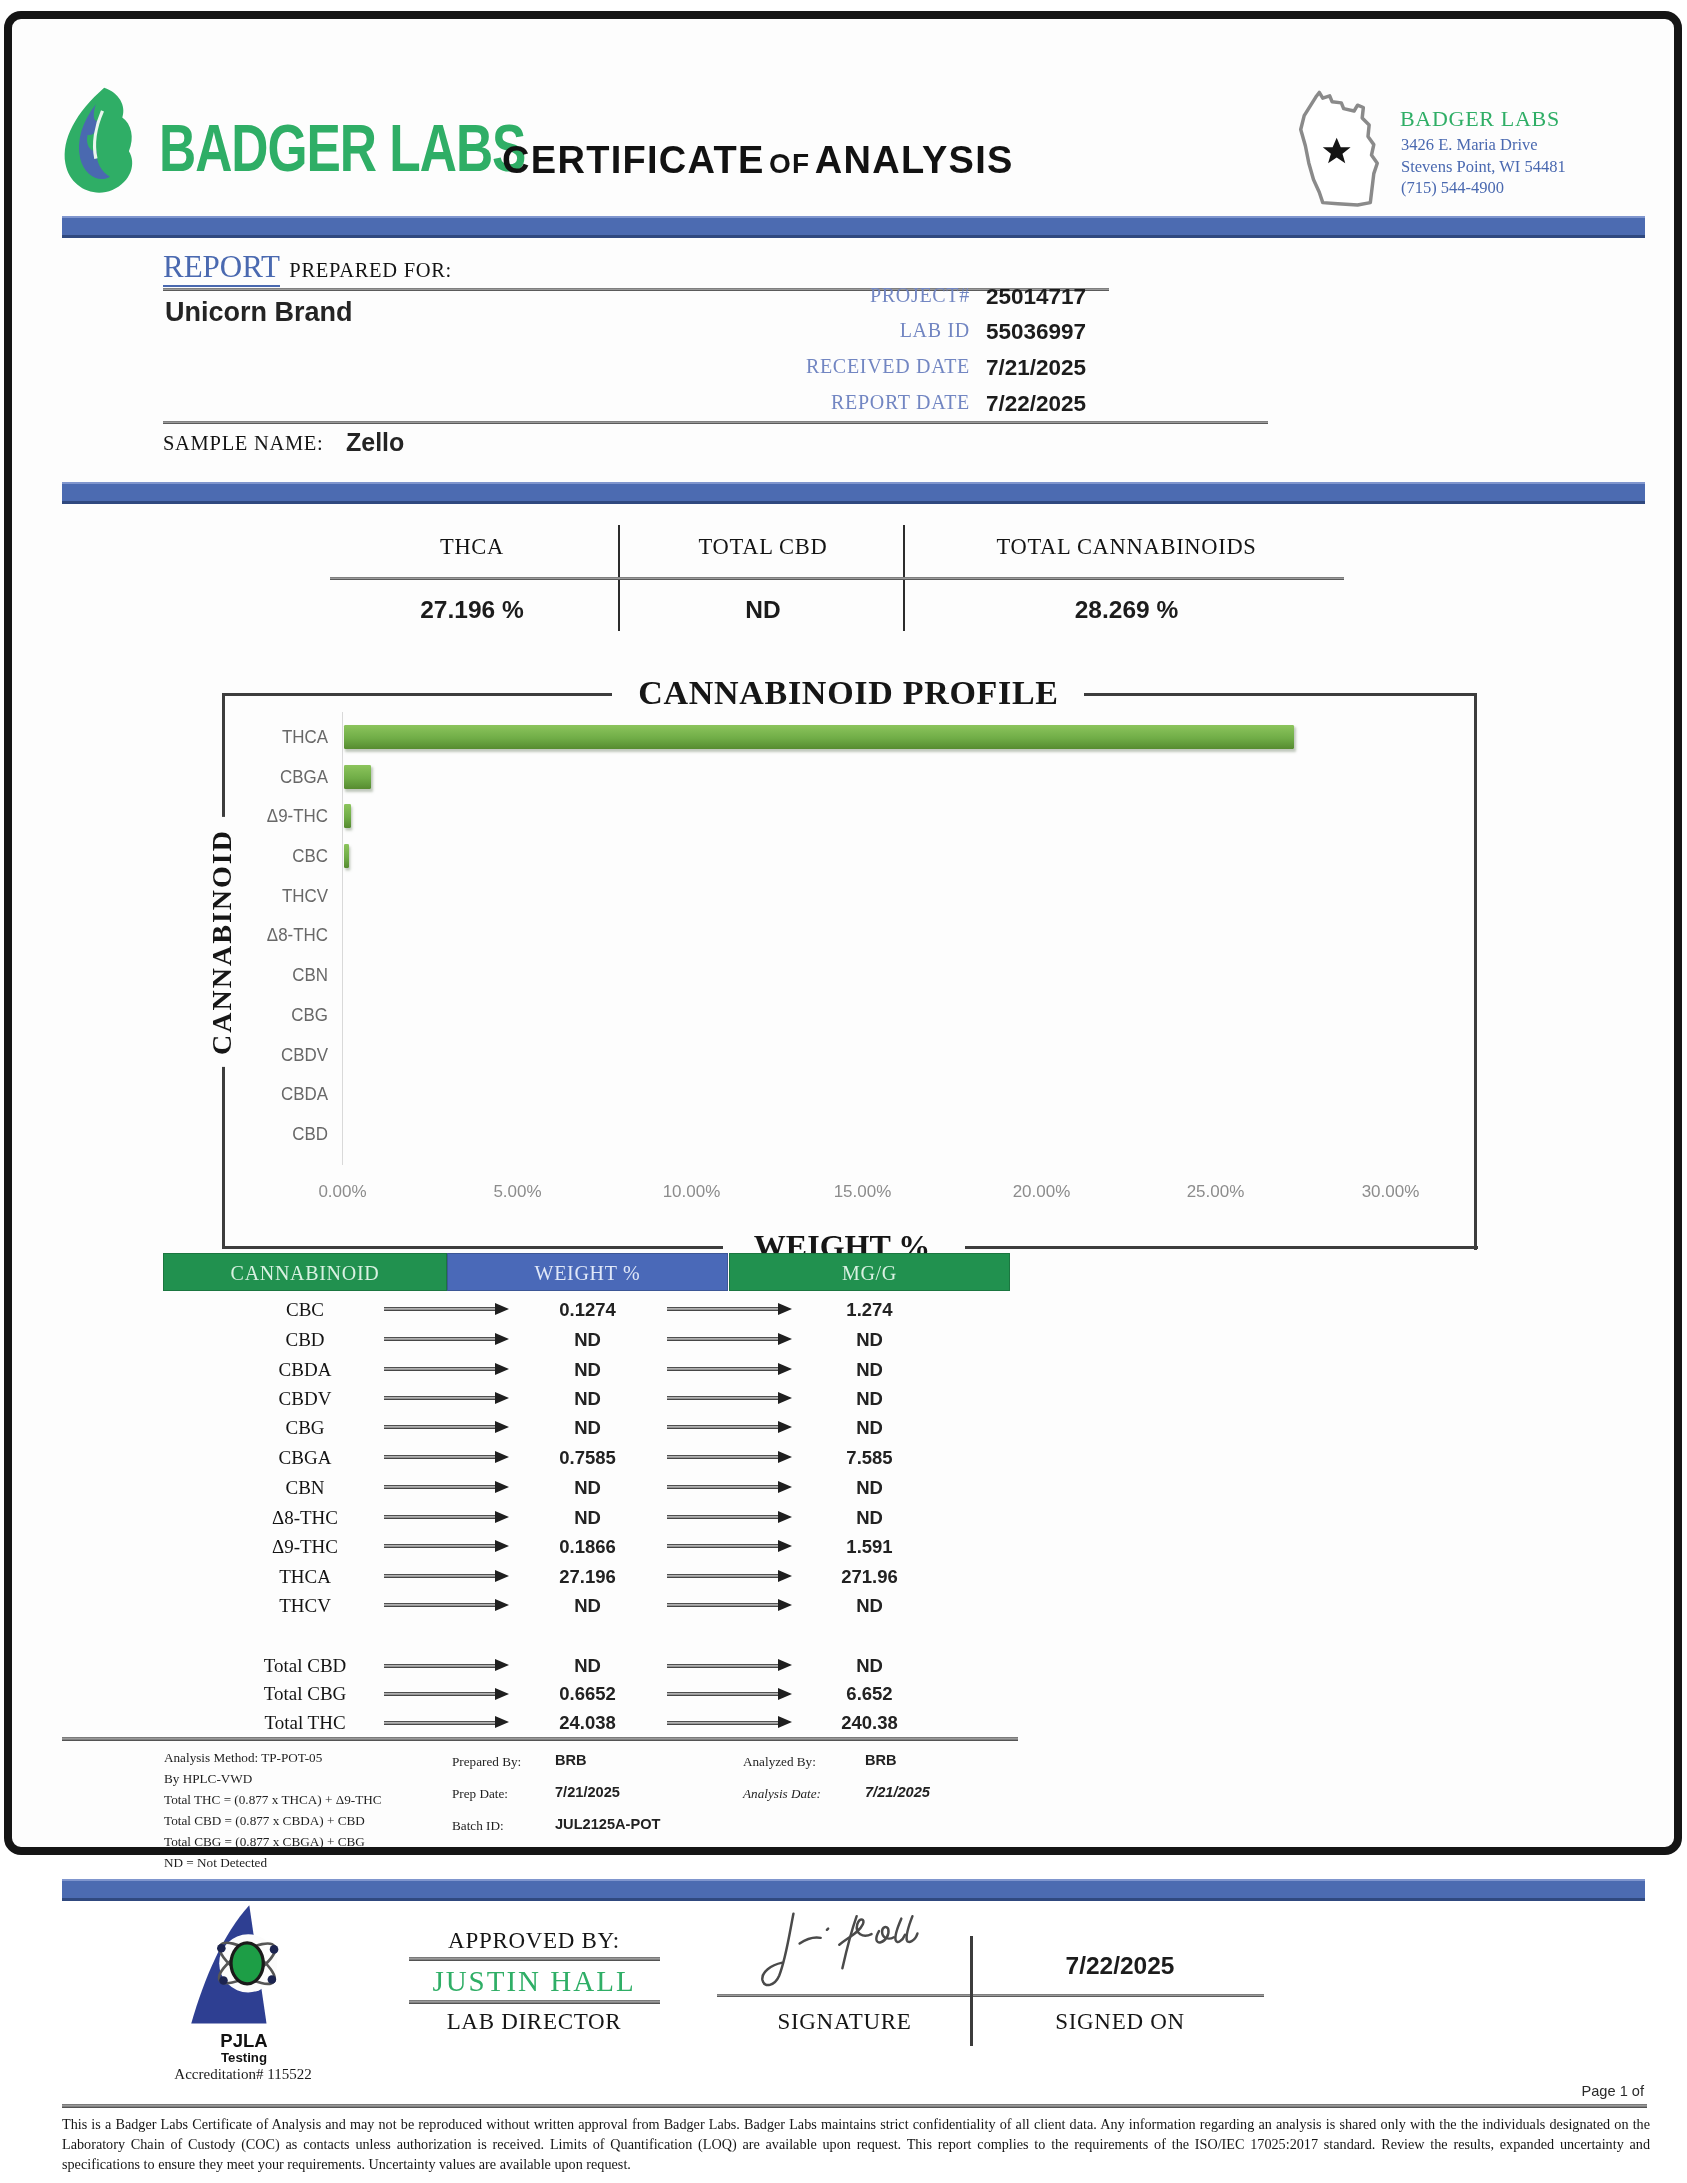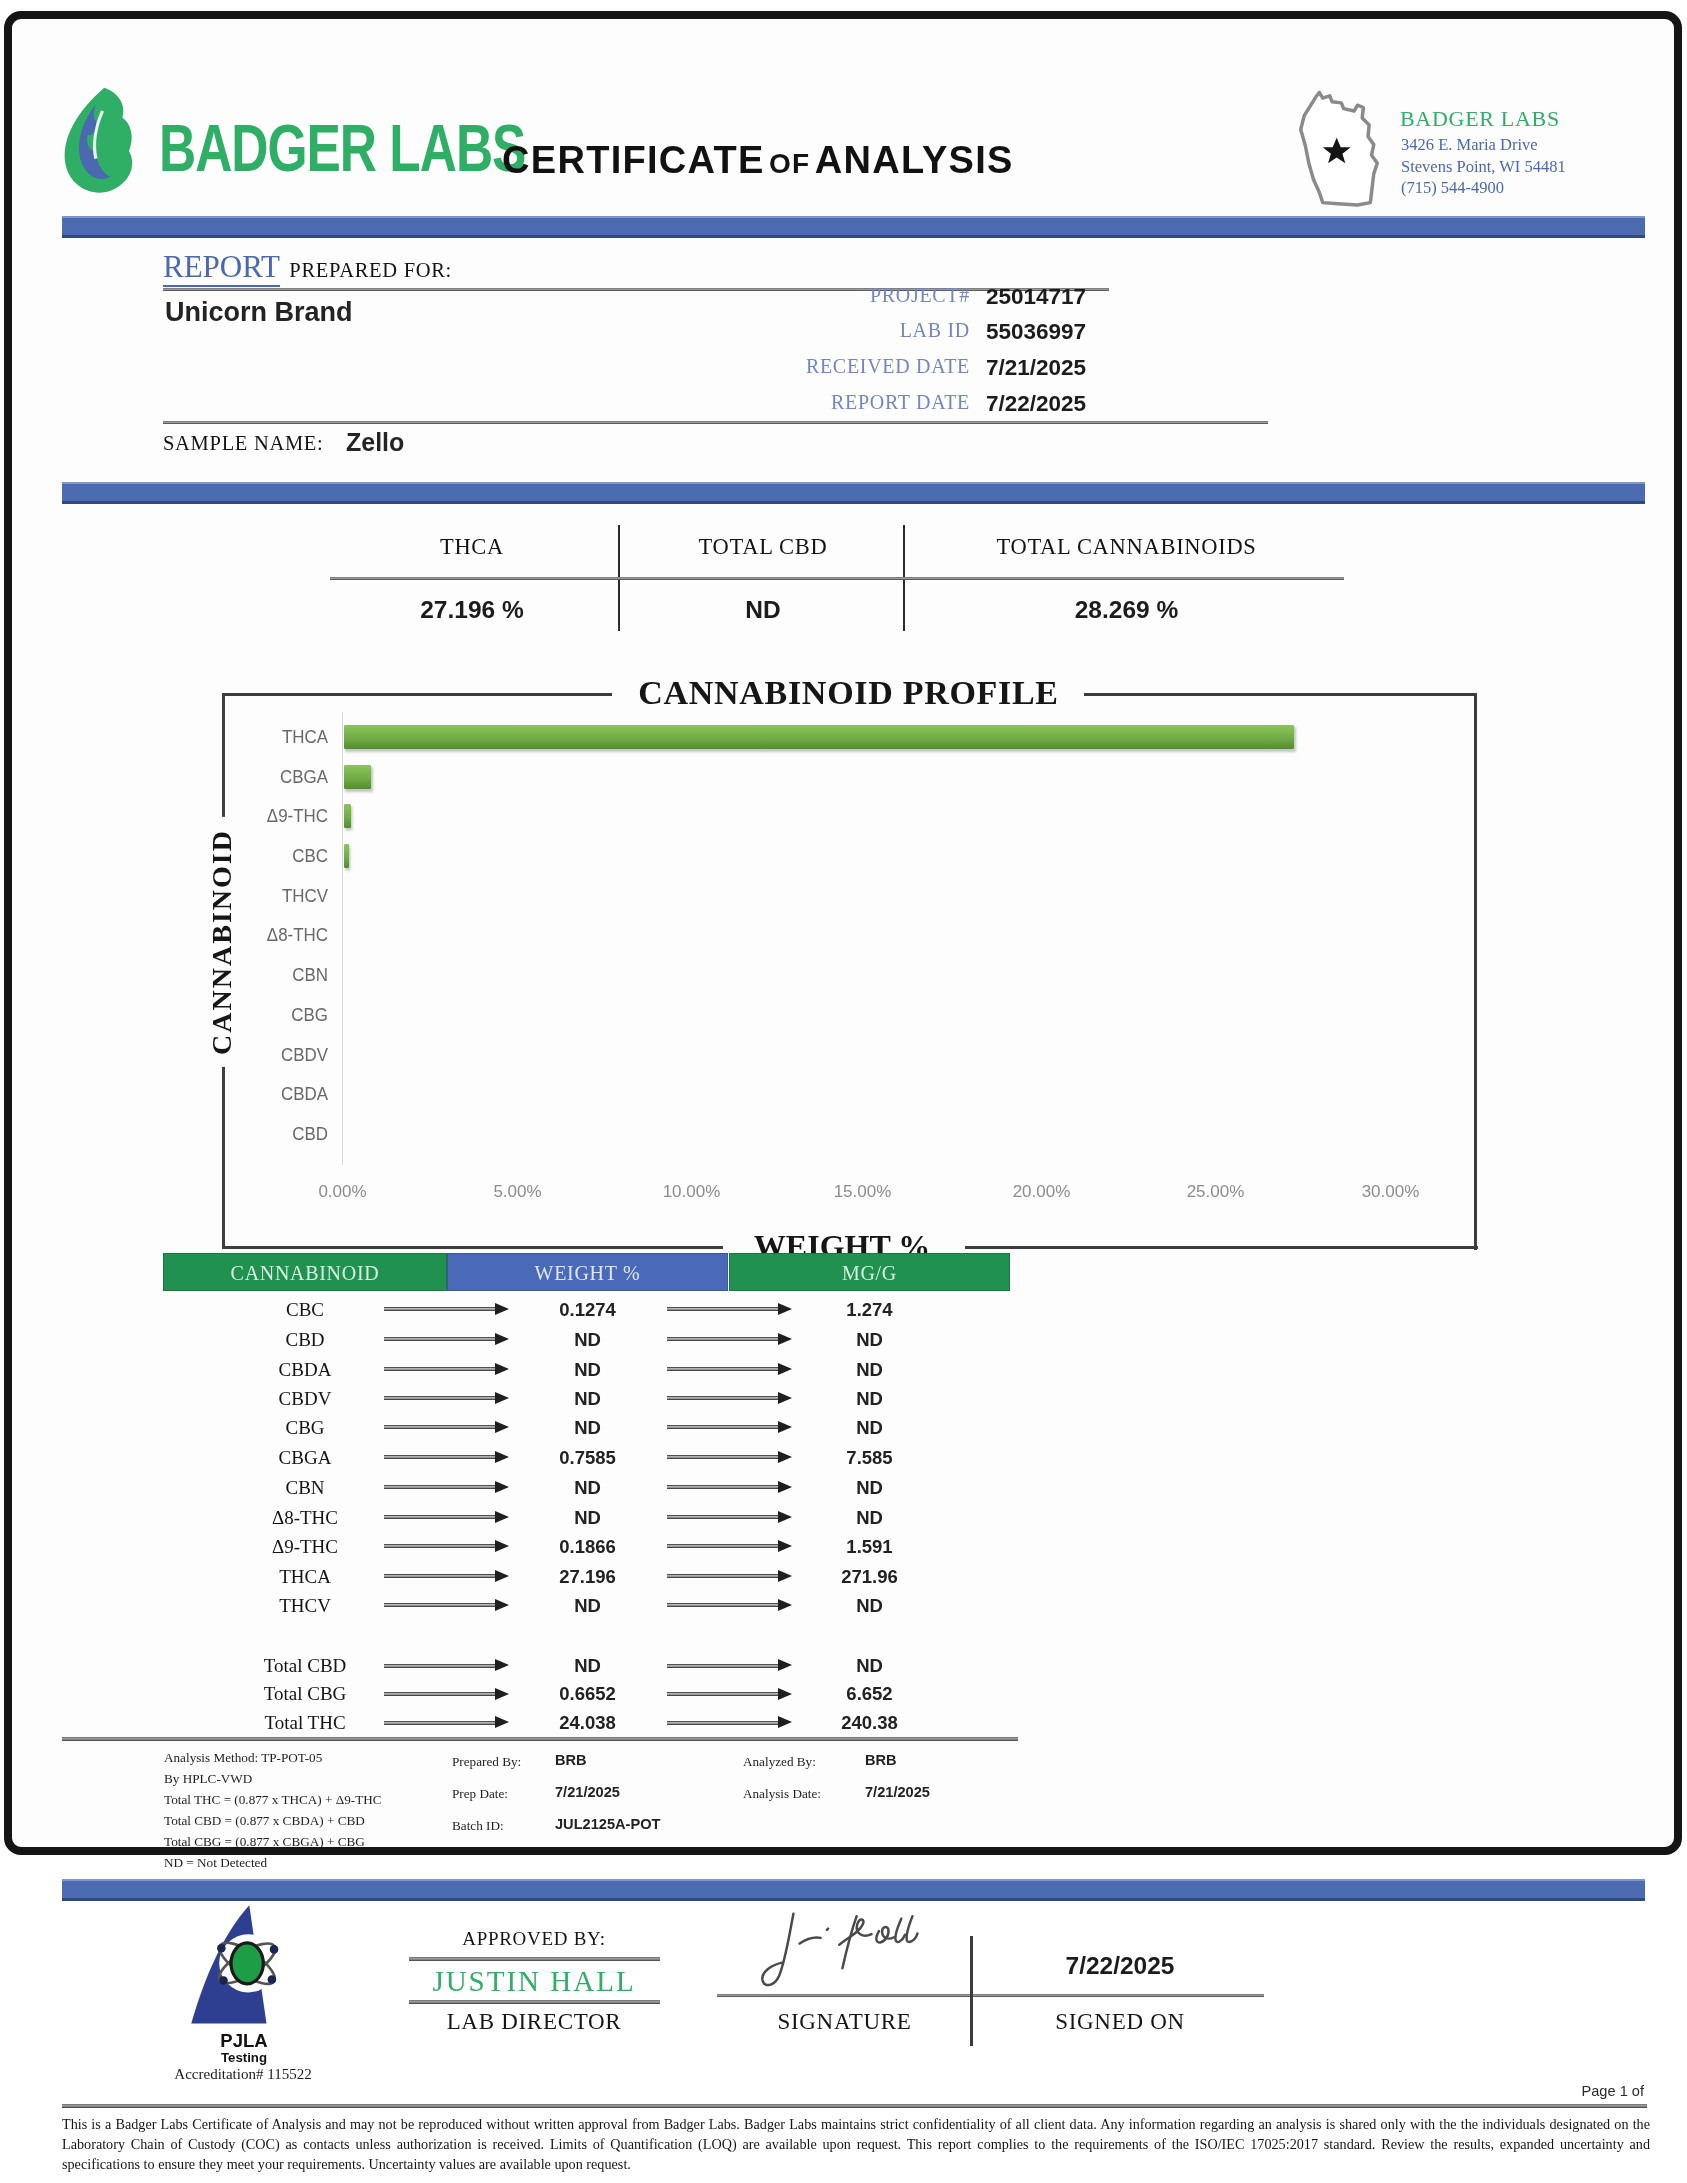--- a/index.html
+++ b/index.html
@@ -75,21 +75,21 @@
   .fn-row{position:absolute;left:0;white-space:nowrap;}
   .fn-lab{font-family:"Liberation Serif",serif;font-size:13.2px;color:#1e1e1e;display:inline-block;}
   .fn-val{font-family:"Liberation Sans",sans-serif;font-size:14.6px;font-weight:bold;color:#222;position:absolute;}
   #fn-mid{left:440px;top:1735px;width:278px;height:106px;}
   #fn-right{left:731px;top:1735px;width:304px;height:79px;}
 
   
   #pjla-name{left:169px;top:2011px;width:126px;text-align:center;font-size:18.5px;font-weight:bold;color:#111;}
   #pjla-sub{left:169px;top:2031px;width:126px;text-align:center;font-size:13.2px;font-weight:bold;color:#111;}
   #pjla-accr{left:132px;top:2047px;width:198px;text-align:center;font-size:15px;font-family:"Liberation Serif",serif;color:#1a1a1a;}
-  #approved-label{left:370px;top:1909px;width:304px;text-align:center;font-size:19px;letter-spacing:0.7px;color:#161616;}
+  #approved-label{left:370px;top:1909px;width:304px;text-align:center;font-size:23px;letter-spacing:0.7px;color:#161616;}
   #approver-name{left:370px;top:1946px;width:304px;text-align:center;font-size:29px;letter-spacing:2px;color:var(--brand_green);}
   #approver-title{left:370px;top:1990px;width:304px;text-align:center;font-size:23px;letter-spacing:0.7px;color:#161616;}
   #signature-label{left:705px;top:1990px;width:255px;text-align:center;font-size:23px;letter-spacing:0.7px;color:#161616;}
   #signed-date{left:966px;top:1933px;width:284px;text-align:center;font-size:24.5px;font-weight:bold;color:#1c1c1c;}
   #signed-label{left:966px;top:1990px;width:284px;text-align:center;font-size:23px;letter-spacing:0.7px;color:#161616;}
   #approval-divider{left:958px;top:1917px;width:3.3px;height:110px;background:#3c3c3c;}
 
   #page-info{left:1434px;top:2064px;width:198px;text-align:right;font-size:14.6px;color:#2a2a2a;}
   #disclaimer{left:50px;top:2095px;width:1588px;font-family:"Liberation Serif",serif;font-size:14.2px;
               line-height:20px;text-align:justify;color:#151515;}
@@ -334,21 +334,21 @@
       <div>Total CBG = (0.877 x  CBGA) + CBG</div>
       <div>ND = Not Detected</div>
     </div>
   <div class="abs" id="fn-mid">
       <div class="fn-row" style="top: 0px;"><span class="fn-lab">Prepared By:</span><span class="fn-val" style="left: 103px; top: -1.3px;">BRB</span></div>
       <div class="fn-row" style="top: 32px;"><span class="fn-lab">Prep Date:</span><span class="fn-val" style="left: 103px; top: -1.3px;">7/21/2025</span></div>
       <div class="fn-row" style="top: 64px;"><span class="fn-lab">Batch ID:</span><span class="fn-val" style="left: 103px; top: -1.3px;">JUL2125A-POT</span></div>
     </div>
   <div class="abs" id="fn-right">
       <div class="fn-row" style="top: 0px;"><span class="fn-lab">Analyzed By:</span><span class="fn-val" style="left: 122px; top: -1.3px;">BRB</span></div>
-      <div class="fn-row" style="top: 32px;"><span class="fn-lab">Analysis Date:</span><span class="fn-val" style="left: 122px; top: -1.3px;">7/21/2025</span></div>
+      <div class="fn-row" style="top: 32px; font-style: italic;"><span class="fn-lab">Analysis Date:</span><span class="fn-val" style="left: 122px; top: -1.3px;">7/21/2025</span></div>
     </div>
 
   <div class="abs blue-bar" style="top:1860px;"></div>
 
   <svg class="abs" style="left:167px;top:1882px;width:132px;height:129px;" viewBox="0 0 120 120">
     <path d="M10 114 C22 72 40 30 64 4 L80 114 Z" fill="#2e3f92"></path>
     <circle cx="63" cy="58" r="27" fill="#fcfcfc"></circle>
     <ellipse cx="62" cy="58" rx="30" ry="11" fill="none" stroke="#555" stroke-width="2.5" transform="rotate(-32 62 58)"></ellipse>
     <ellipse cx="62" cy="58" rx="30" ry="11" fill="none" stroke="#555" stroke-width="2.5" transform="rotate(34 62 58)"></ellipse>
     <ellipse cx="62" cy="58" rx="15" ry="19" fill="#1d9e46" stroke="#1a1a1a" stroke-width="3"></ellipse>

